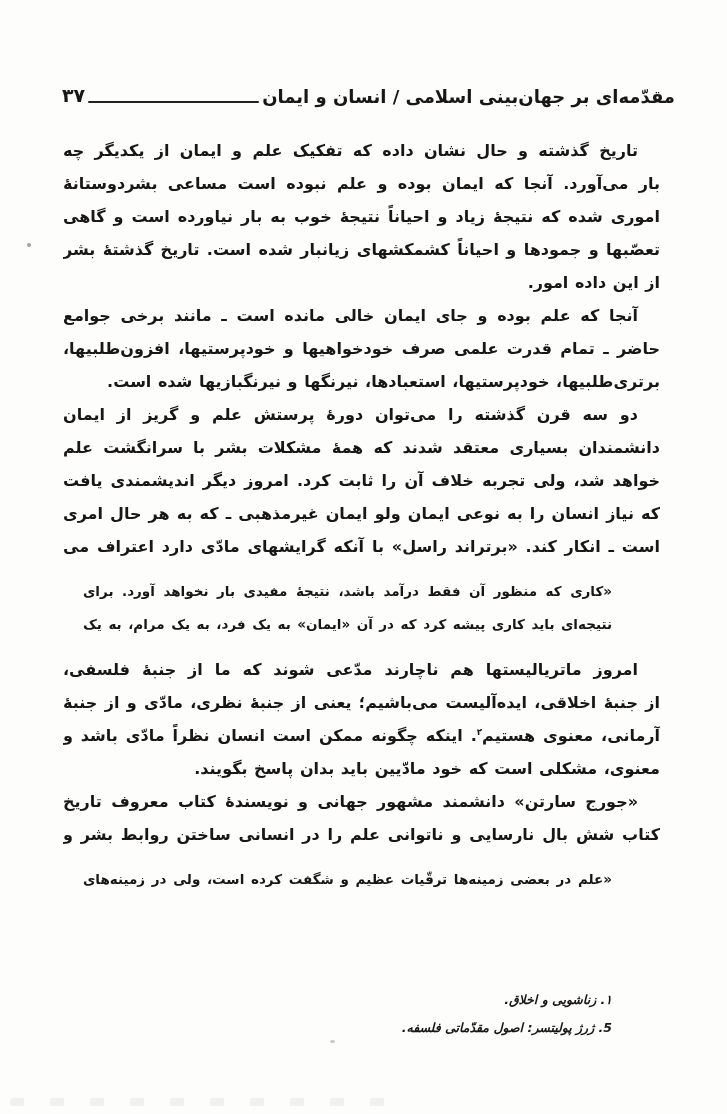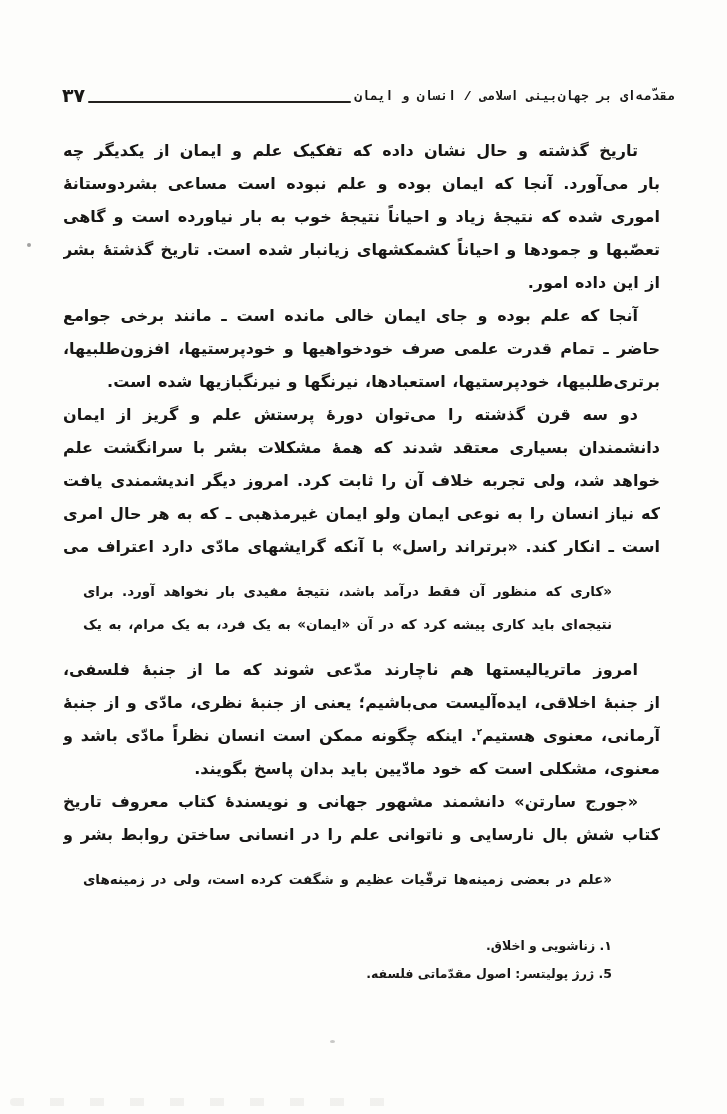--- a/index.html
+++ b/index.html
@@ -12,22 +12,22 @@
     font-family:"DejaVu Sans", sans-serif;
     color:#181715;
     direction:rtl;
   }
   
   .hdr{
     position:absolute;top:84px;left:62px;right:50px;height:24px;
     display:flex;align-items:center;direction:rtl;
   }
   .hdr-title{
-    font-size:13px;font-weight:bold;white-space:nowrap;
-    letter-spacing:0;padding-right:2px;font-family:Liberation Mono, monospace;
+    font-size:18px;font-weight:bold;white-space:nowrap;
+    letter-spacing:0;padding-right:2px;
   }
   .hdr-rule{
     flex:1;height:2px;background:#23211e;
     align-self:center;transform:translateY(6px);
     margin:0 3px;border-radius:1px;
   }
   .hdr-num{
     font-size:19px;font-weight:bold;letter-spacing:1px;
     transform:translateY(-1px);
   }
@@ -43,22 +43,22 @@
     line-height:33px;height:33px;overflow:hidden;
     text-align:justify;text-align-last:justify;
     word-spacing:1px;
   }
   .line.q{font-size:13.5px;}
   .line.last{text-align-last:right;}
   .line.indent{padding-right:22px;}
   sup{font-size:0.55em;vertical-align:super;line-height:0;}
   
   .footnotes{
-    position:absolute;top:932px;right:115px;left:60px;
-    direction:rtl;text-align:right;
+    position:absolute;top:986px;right:115px;left:60px;
+    direction:rtl;text-align:right;font-style:italic;
   }
   .footnote{
     font-size:12.5px;font-weight:bold;line-height:28px;height:28px;
   }
   
   .speck-a{position:absolute;left:27px;top:243px;width:4px;height:4px;border-radius:50%;background:#555;opacity:.55;}
   .speck-b{position:absolute;left:330px;top:1040px;width:5px;height:3px;border-radius:50%;background:#777;opacity:.4;}
   .smudge{position:absolute;left:10px;top:1098px;width:390px;height:8px;background:
     repeating-linear-gradient(90deg,#9a968e 0 14px,transparent 14px 40px);
     opacity:.12;border-radius:4px;}

